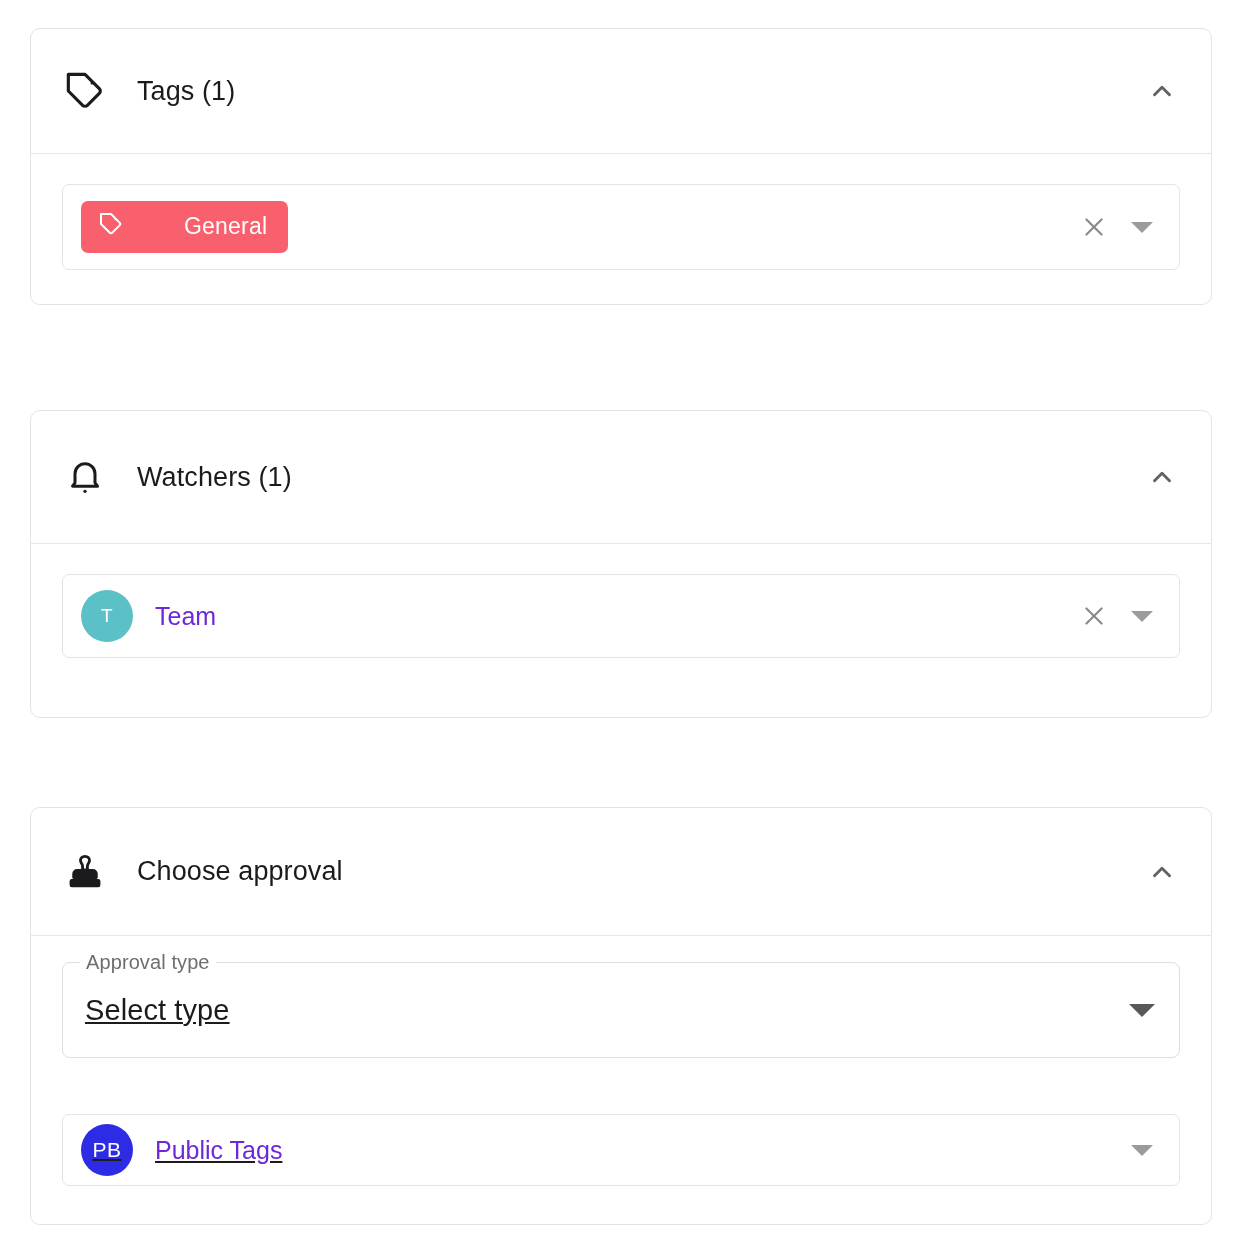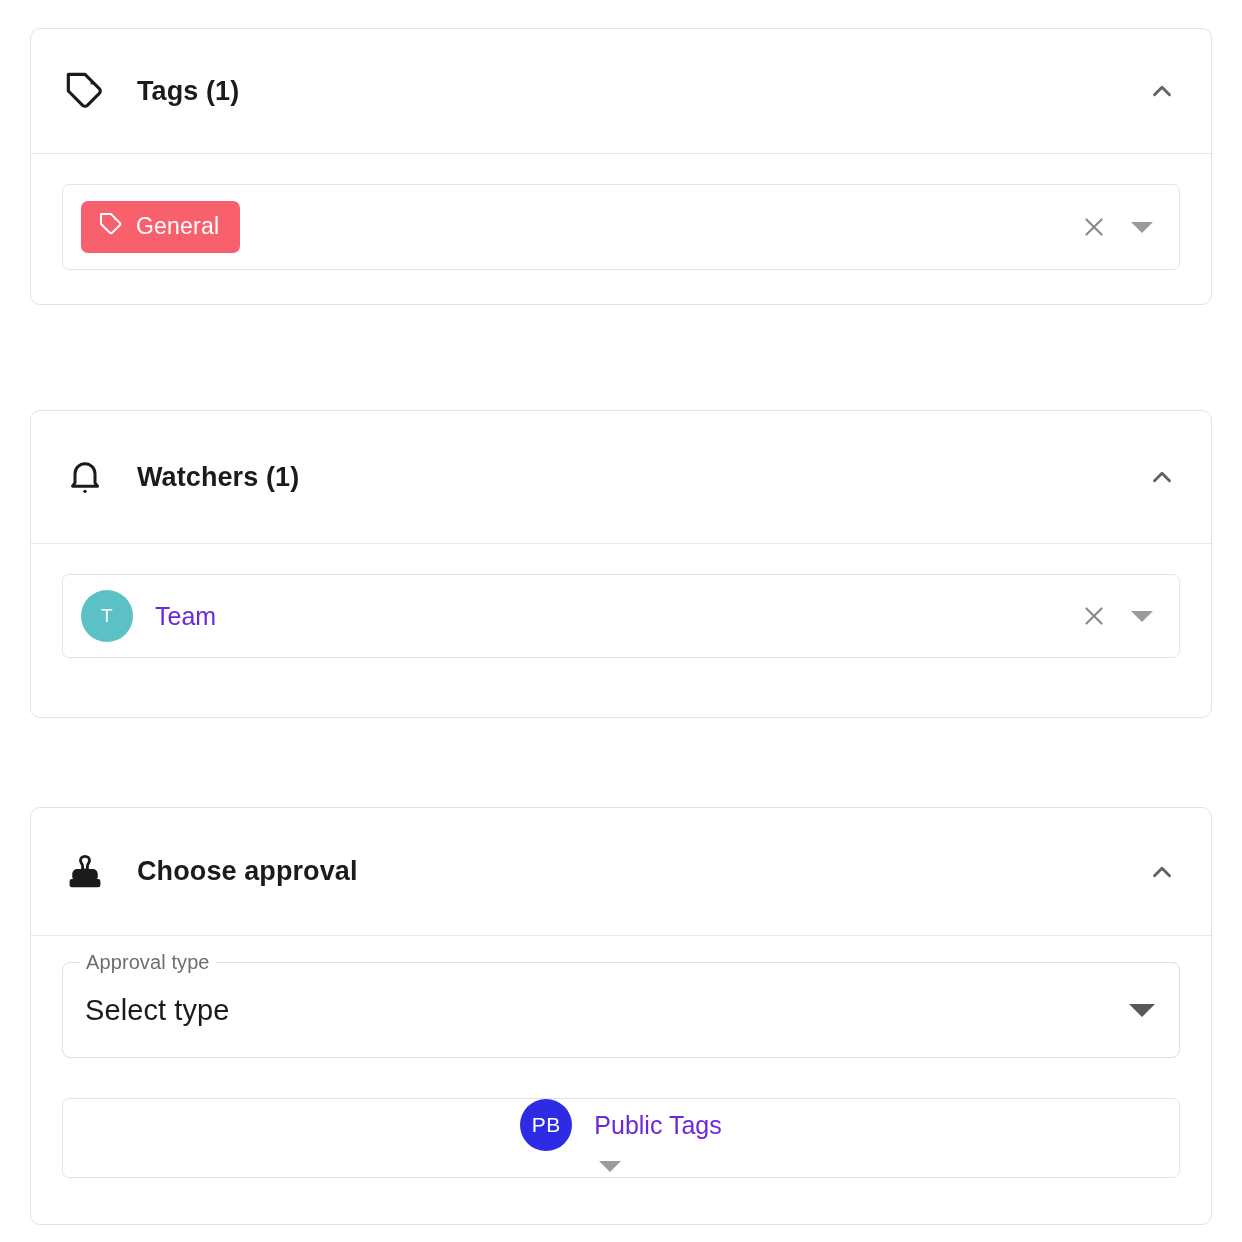--- a/index.html
+++ b/index.html
@@ -50,41 +50,41 @@
   .panel-header-icon {
     width: 44px;
     display: flex;
     align-items: center;
     justify-content: flex-start;
     flex: none;
     margin-right: 28px;
   }
   .panel-title {
     font-size: 27px;
-    font-weight: 700;
+    font-weight: 400;
     letter-spacing: 0.1px;
     color: #1b1b1d;
     flex: 1 1 auto;
     line-height: 1;
   }
   .collapse-btn {
     width: 46px;
     height: 46px;
     display: flex;
     align-items: center;
     justify-content: center;
     flex: none;
     cursor: pointer;
   }
 
   .panel-body {
     padding: 30px 31px;
     box-sizing: border-box;
   }
-  .panel-approval .panel-body { padding: 26px 31px 30px; }
+  .panel-approval .panel-body { padding: 26px 31px 30px; text-decoration: underline; }
 
   
   .field {
     position: relative;
     box-sizing: border-box;
     border: 1px solid #e3e4e6;
     border-radius: 7px;
     background: #ffffff;
     display: flex;
     align-items: center;
@@ -122,21 +122,21 @@
     gap: 13px;
     height: 52px;
     padding: 0 21px 0 18px;
     border-radius: 7px;
     background: #f8606e;
     color: #ffffff;
     font-size: 23px;
     letter-spacing: 0.2px;
     cursor: pointer;
   }
-  .chip-label { line-height: 1; padding-bottom: 1px; }
+  .chip-label { line-height: 1; padding-bottom: 1px; margin-left: 48px; }
 
   
   .watcher-field { height: 84px; }
   .watcher-row {
     display: flex;
     align-items: center;
     gap: 22px;
   }
   .avatar {
     width: 52px;
@@ -185,23 +185,22 @@
   }
   .select-value {
     flex: 1 1 auto;
     font-size: 29px;
     color: #1b1b1d;
     letter-spacing: 0.1px;
     line-height: 1;
   }
 
   .approver-field {
-    height: 80px;
-    margin-top: 40px;
-    flex-direction: column;
+    height: 72px;
+    margin-top: 56px;
   }
 
   
   .tri-down {
     width: 0;
     height: 0;
     border-left: 11px solid transparent;
     border-right: 11px solid transparent;
     border-top: 11px solid #9b9b9b;
   }

